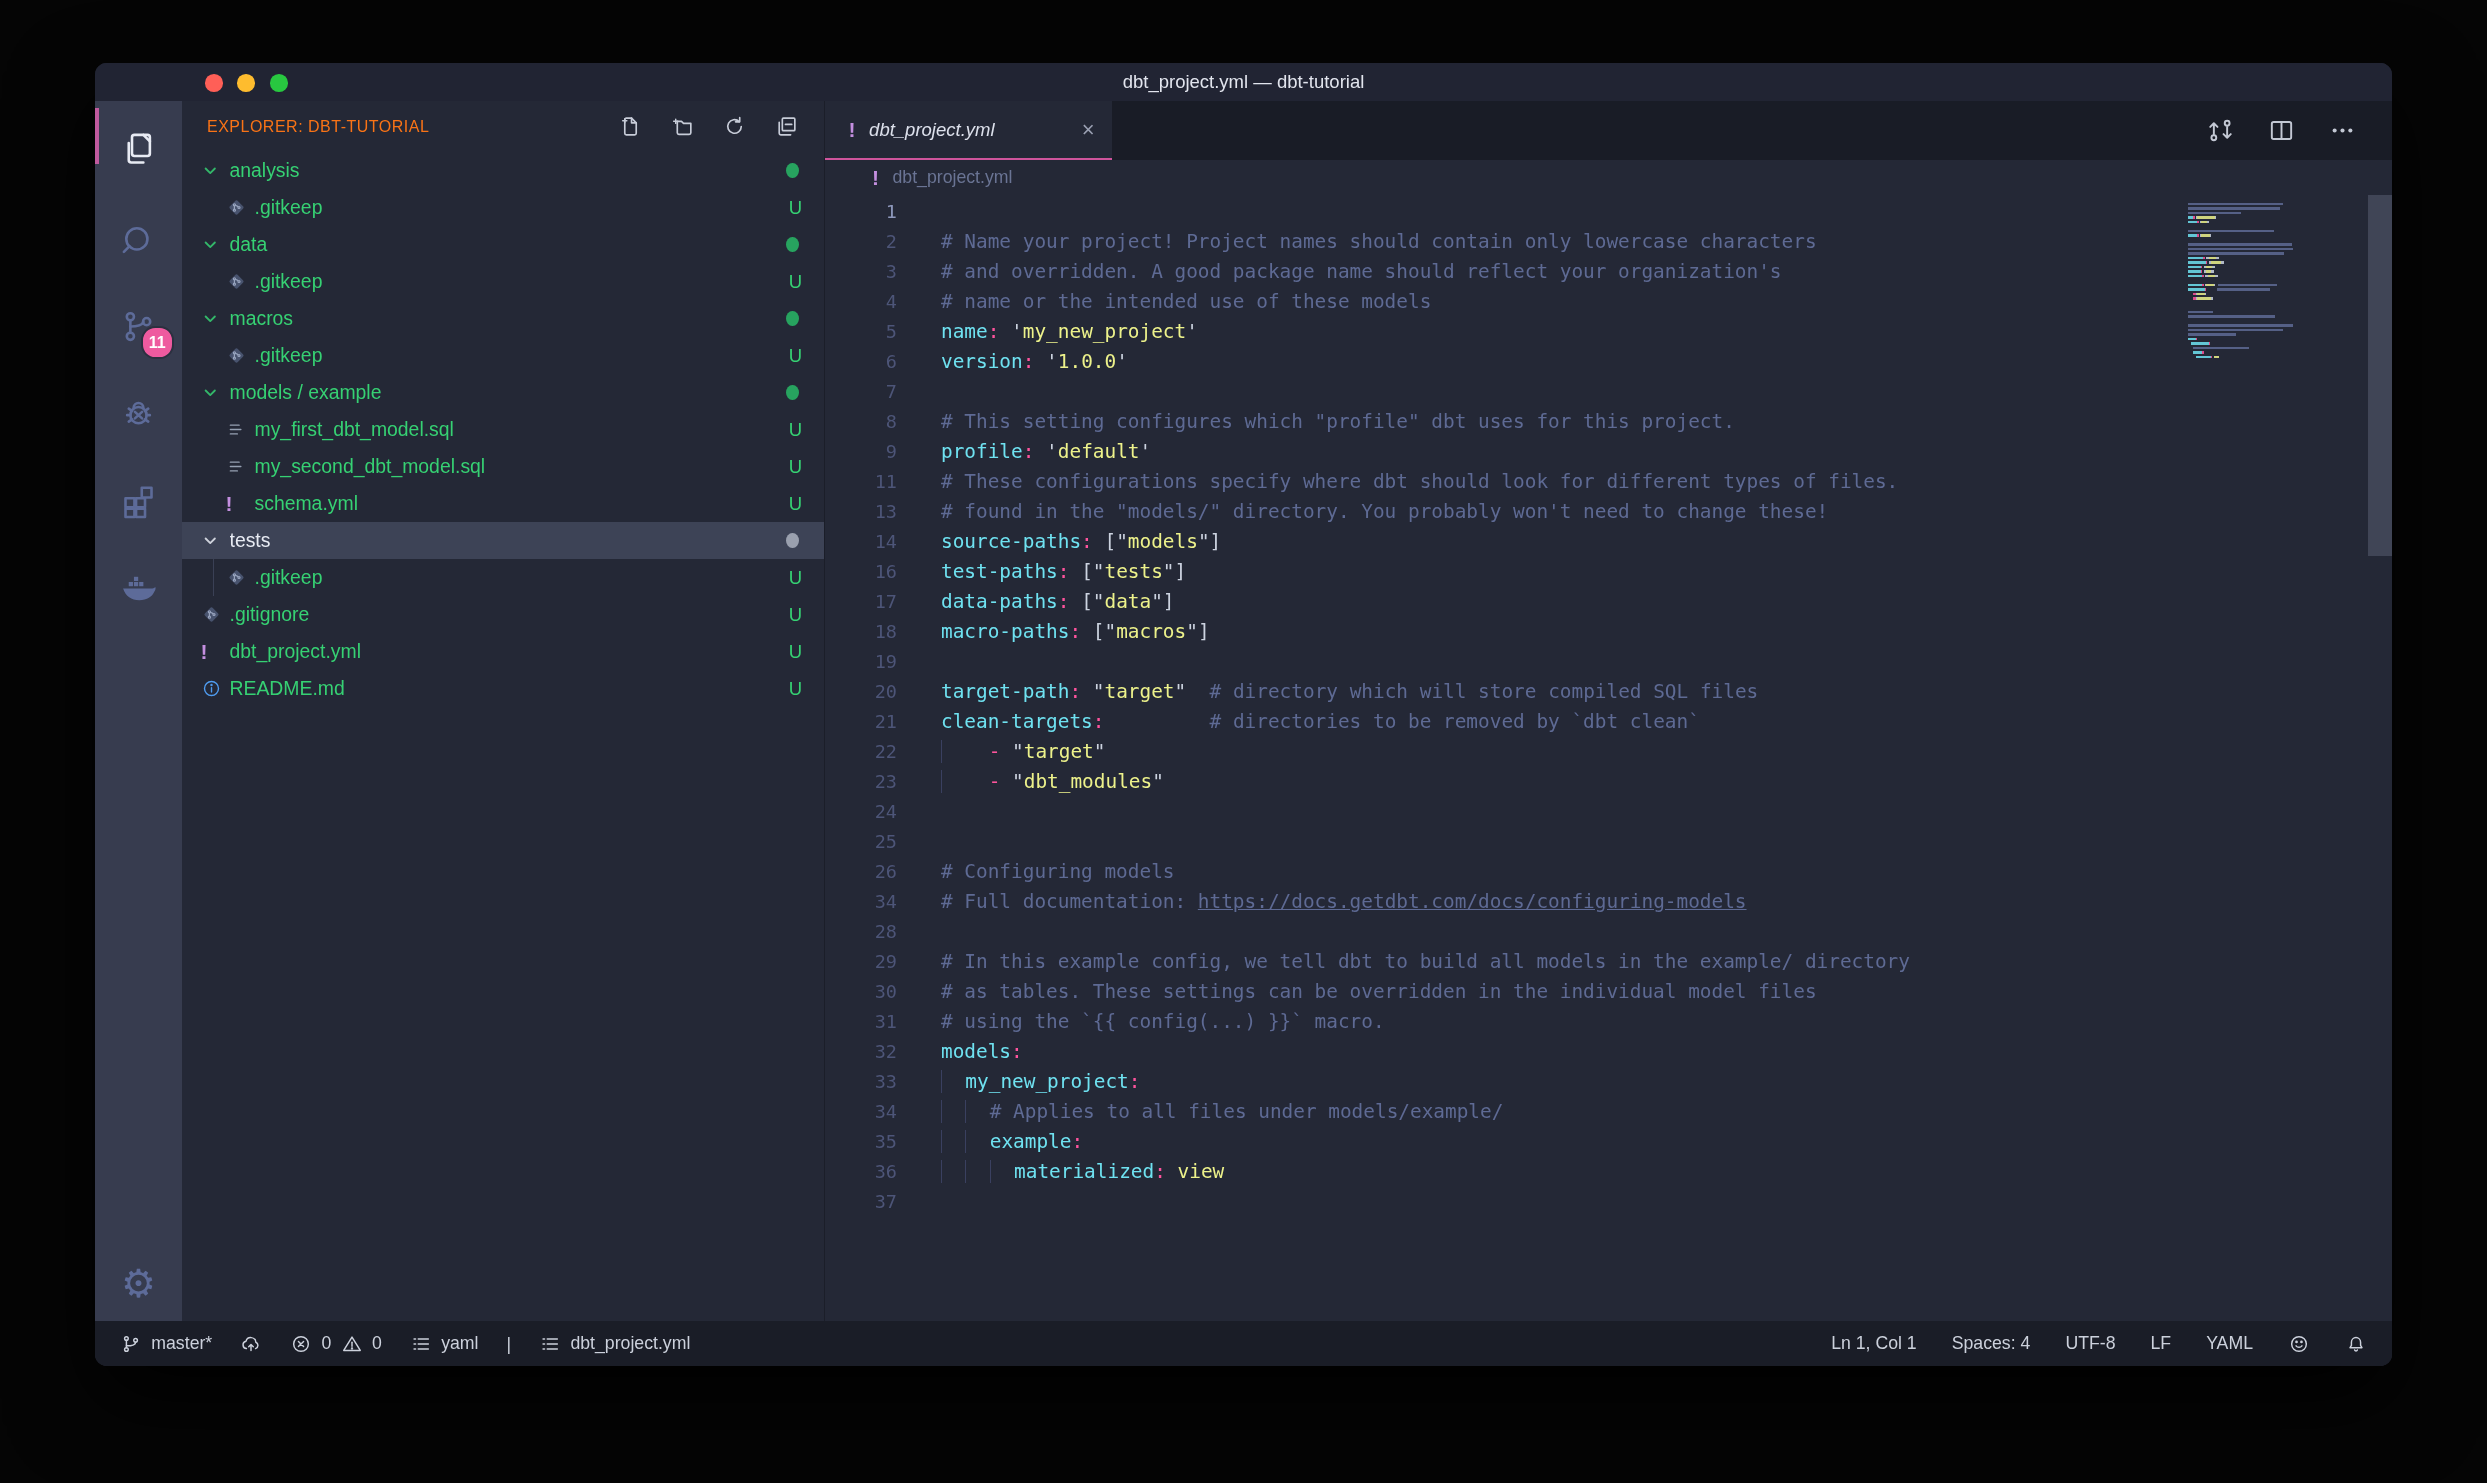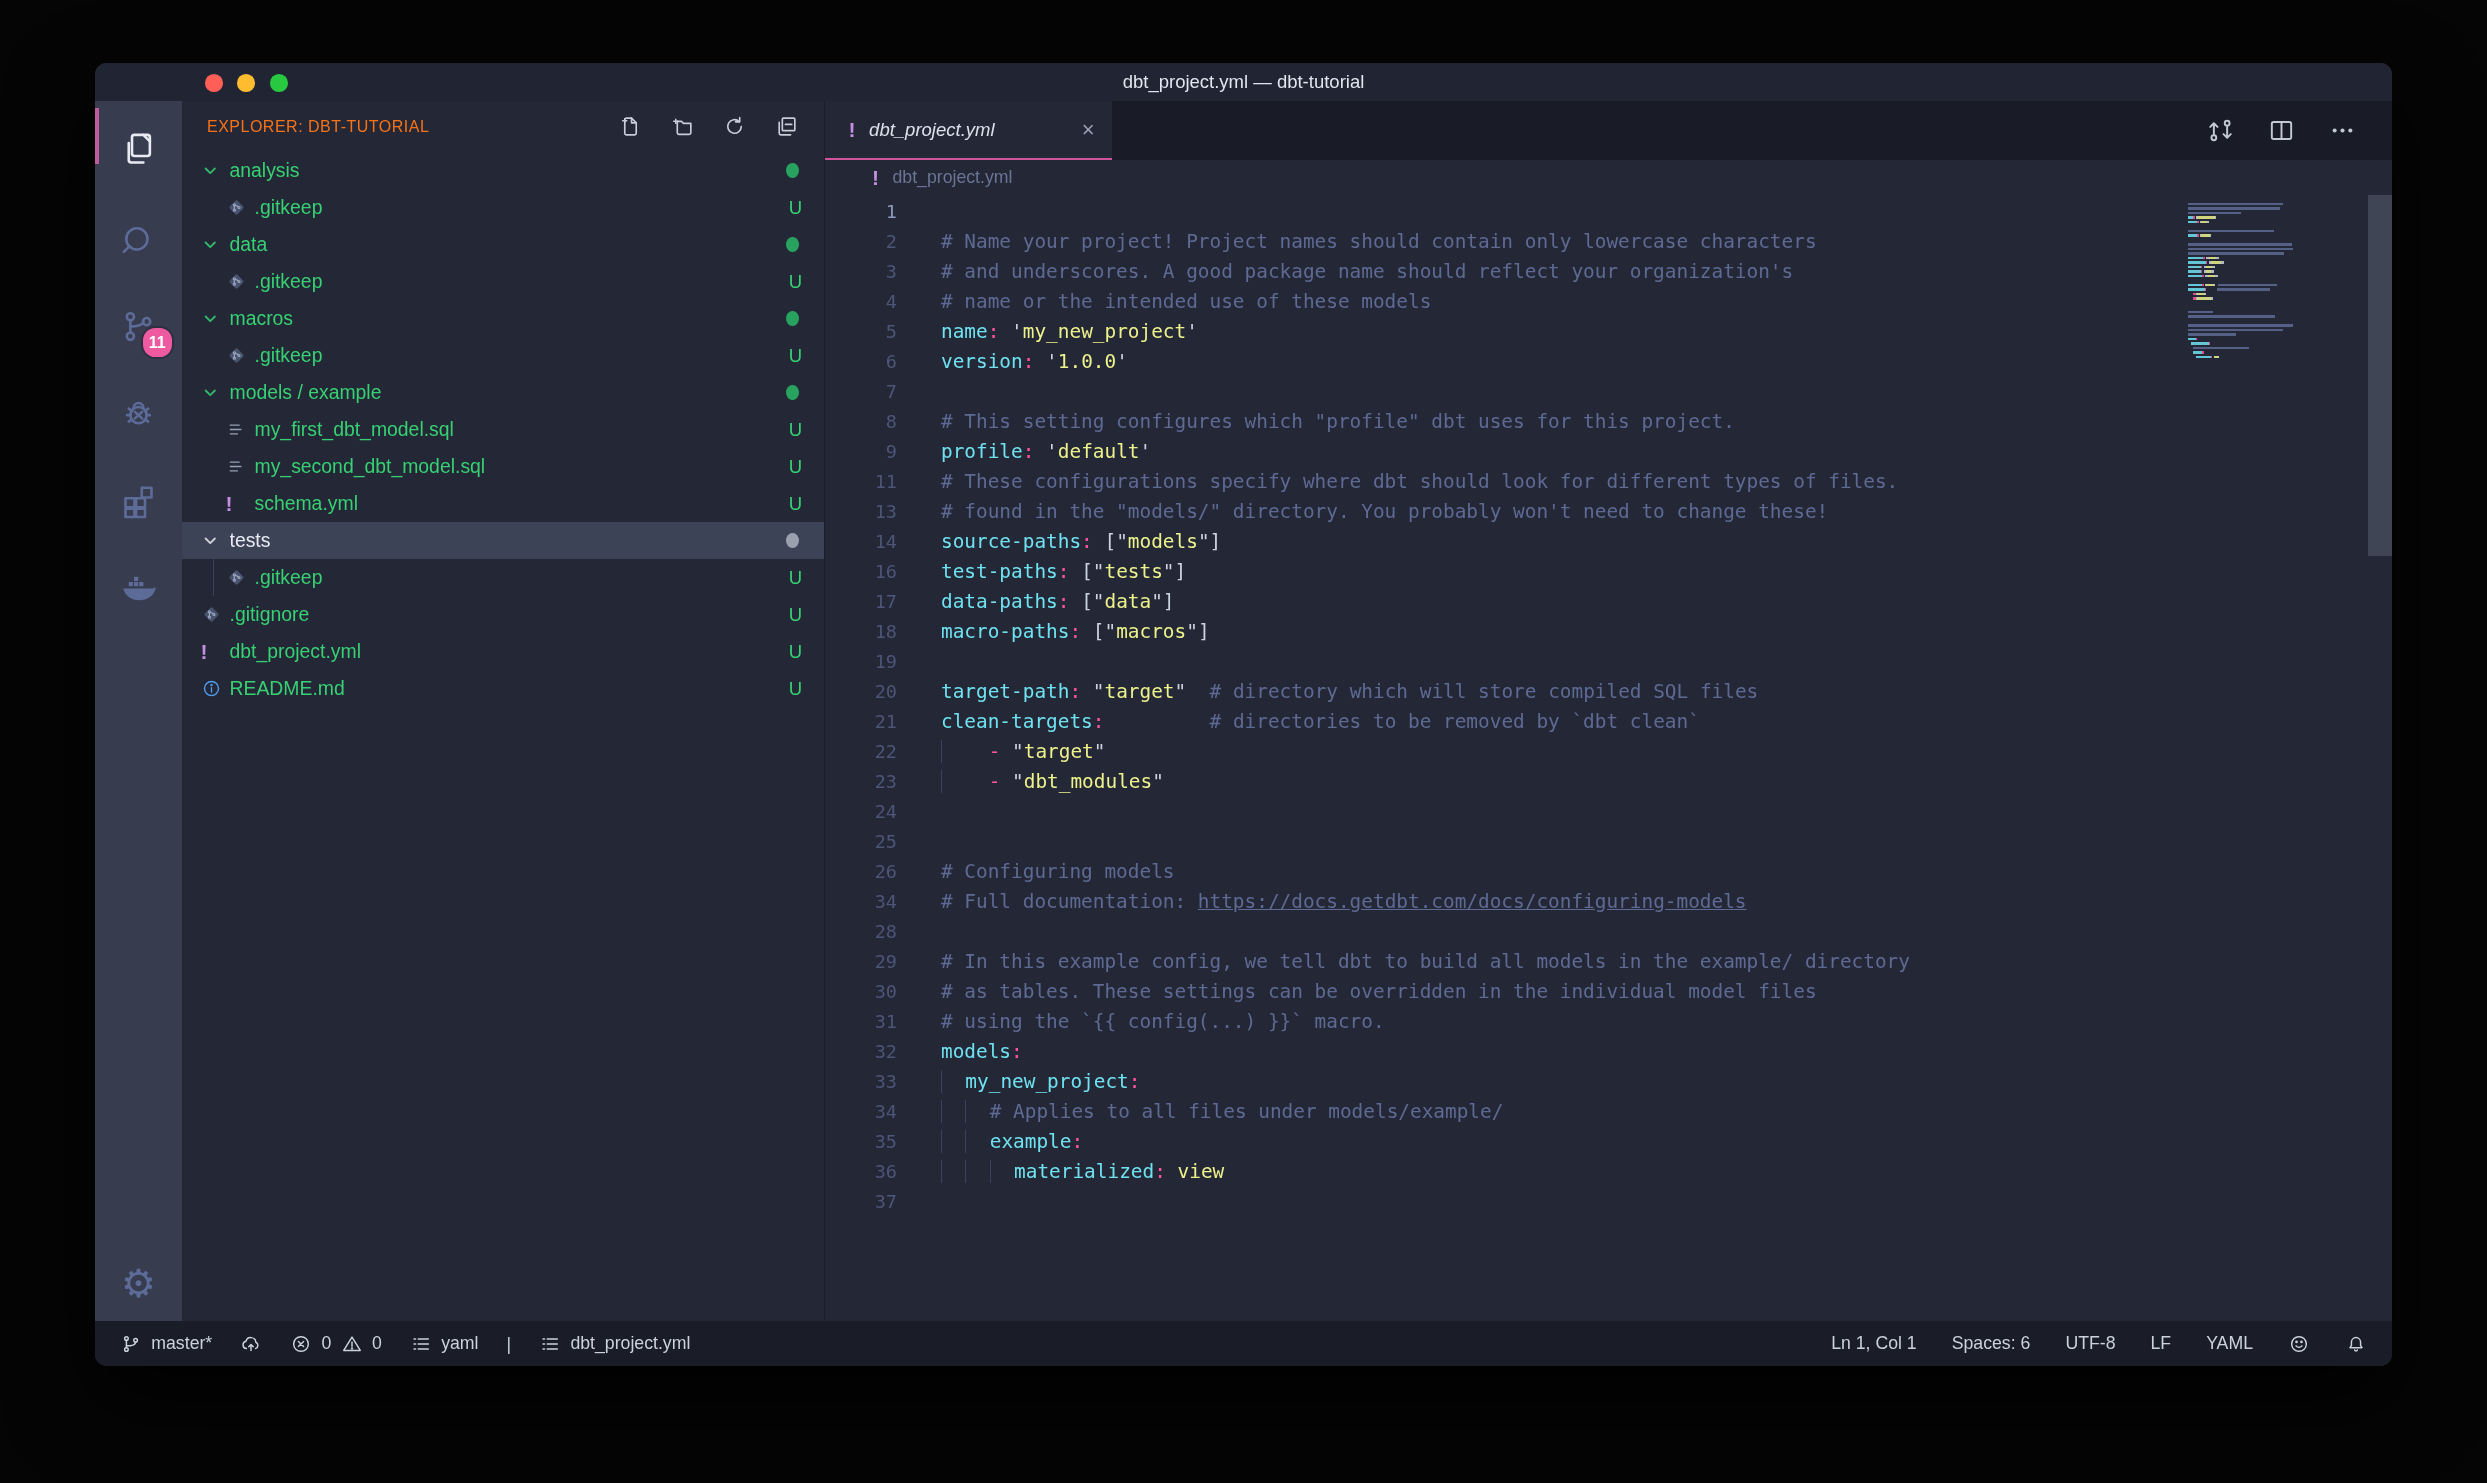--- a/index.html
+++ b/index.html
@@ -432,21 +432,21 @@
               <div class="cl">
                 <span class="ln active">1</span>
                 <span class="ct"></span>
               </div>
               <div class="cl">
                 <span class="ln">2</span>
                 <span class="ct"><span class="s-comment"># Name your project! Project names should contain only lowercase characters</span></span>
               </div>
               <div class="cl">
                 <span class="ln">3</span>
-                <span class="ct"><span class="s-comment"># and underscores. A good package name should reflect your organization's</span></span>
+                <span class="ct"><span class="s-comment"># and overridden. A good package name should reflect your organization's</span></span>
               </div>
               <div class="cl">
                 <span class="ln">4</span>
                 <span class="ct"><span class="s-comment"># name or the intended use of these models</span></span>
               </div>
               <div class="cl">
                 <span class="ln">5</span>
                 <span class="ct"><span class="s-key">name</span><span class="s-pink">:</span><span class="s-plain"> </span><span class="s-qt">'</span><span class="s-str">my_new_project</span><span class="s-qt">'</span></span>
               </div>
               <div class="cl">
@@ -802,21 +802,21 @@
               </svg>
             </span>
             <span>dbt_project.yml</span>
           </div>
         </div>
       <div class="sb-right" id="sb-right">
           <div class="st-item">
             <span>Ln 1, Col 1</span>
           </div>
           <div class="st-item">
-            <span>Spaces: 6</span>
+            <span>Spaces: 4</span>
           </div>
           <div class="st-item">
             <span>UTF-8</span>
           </div>
           <div class="st-item">
             <span>LF</span>
           </div>
           <div class="st-item">
             <span>YAML</span>
           </div>

